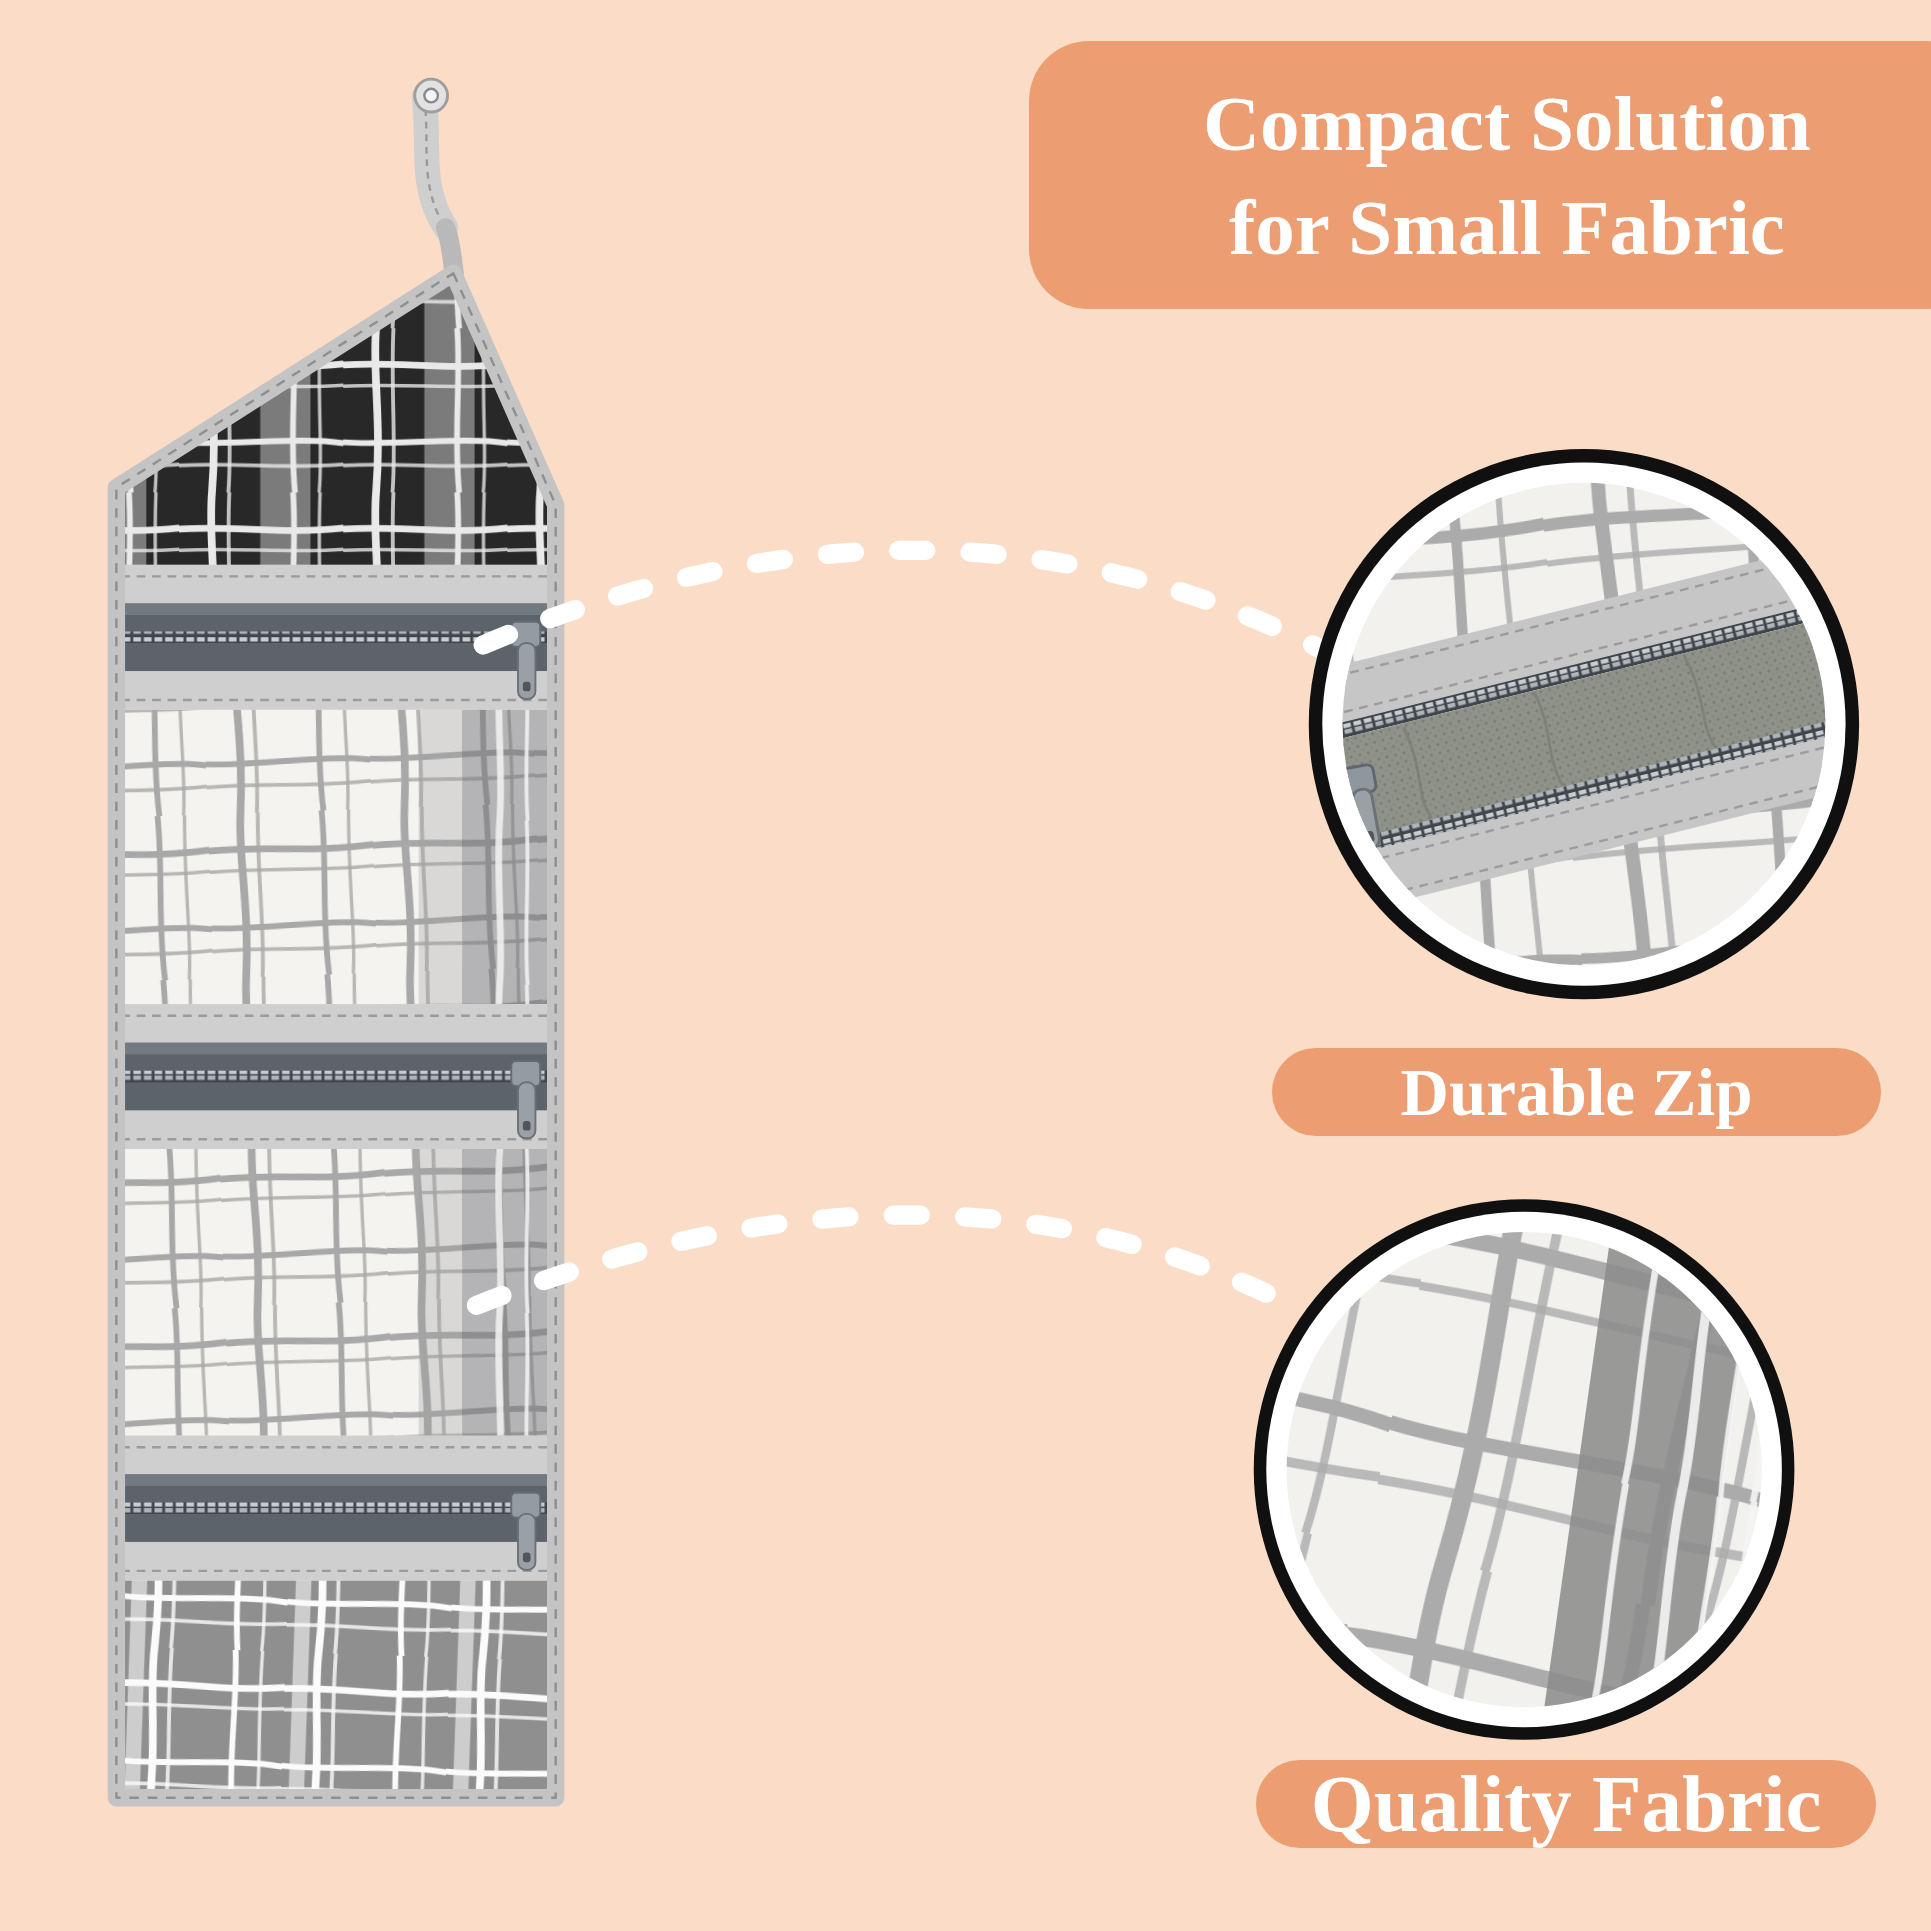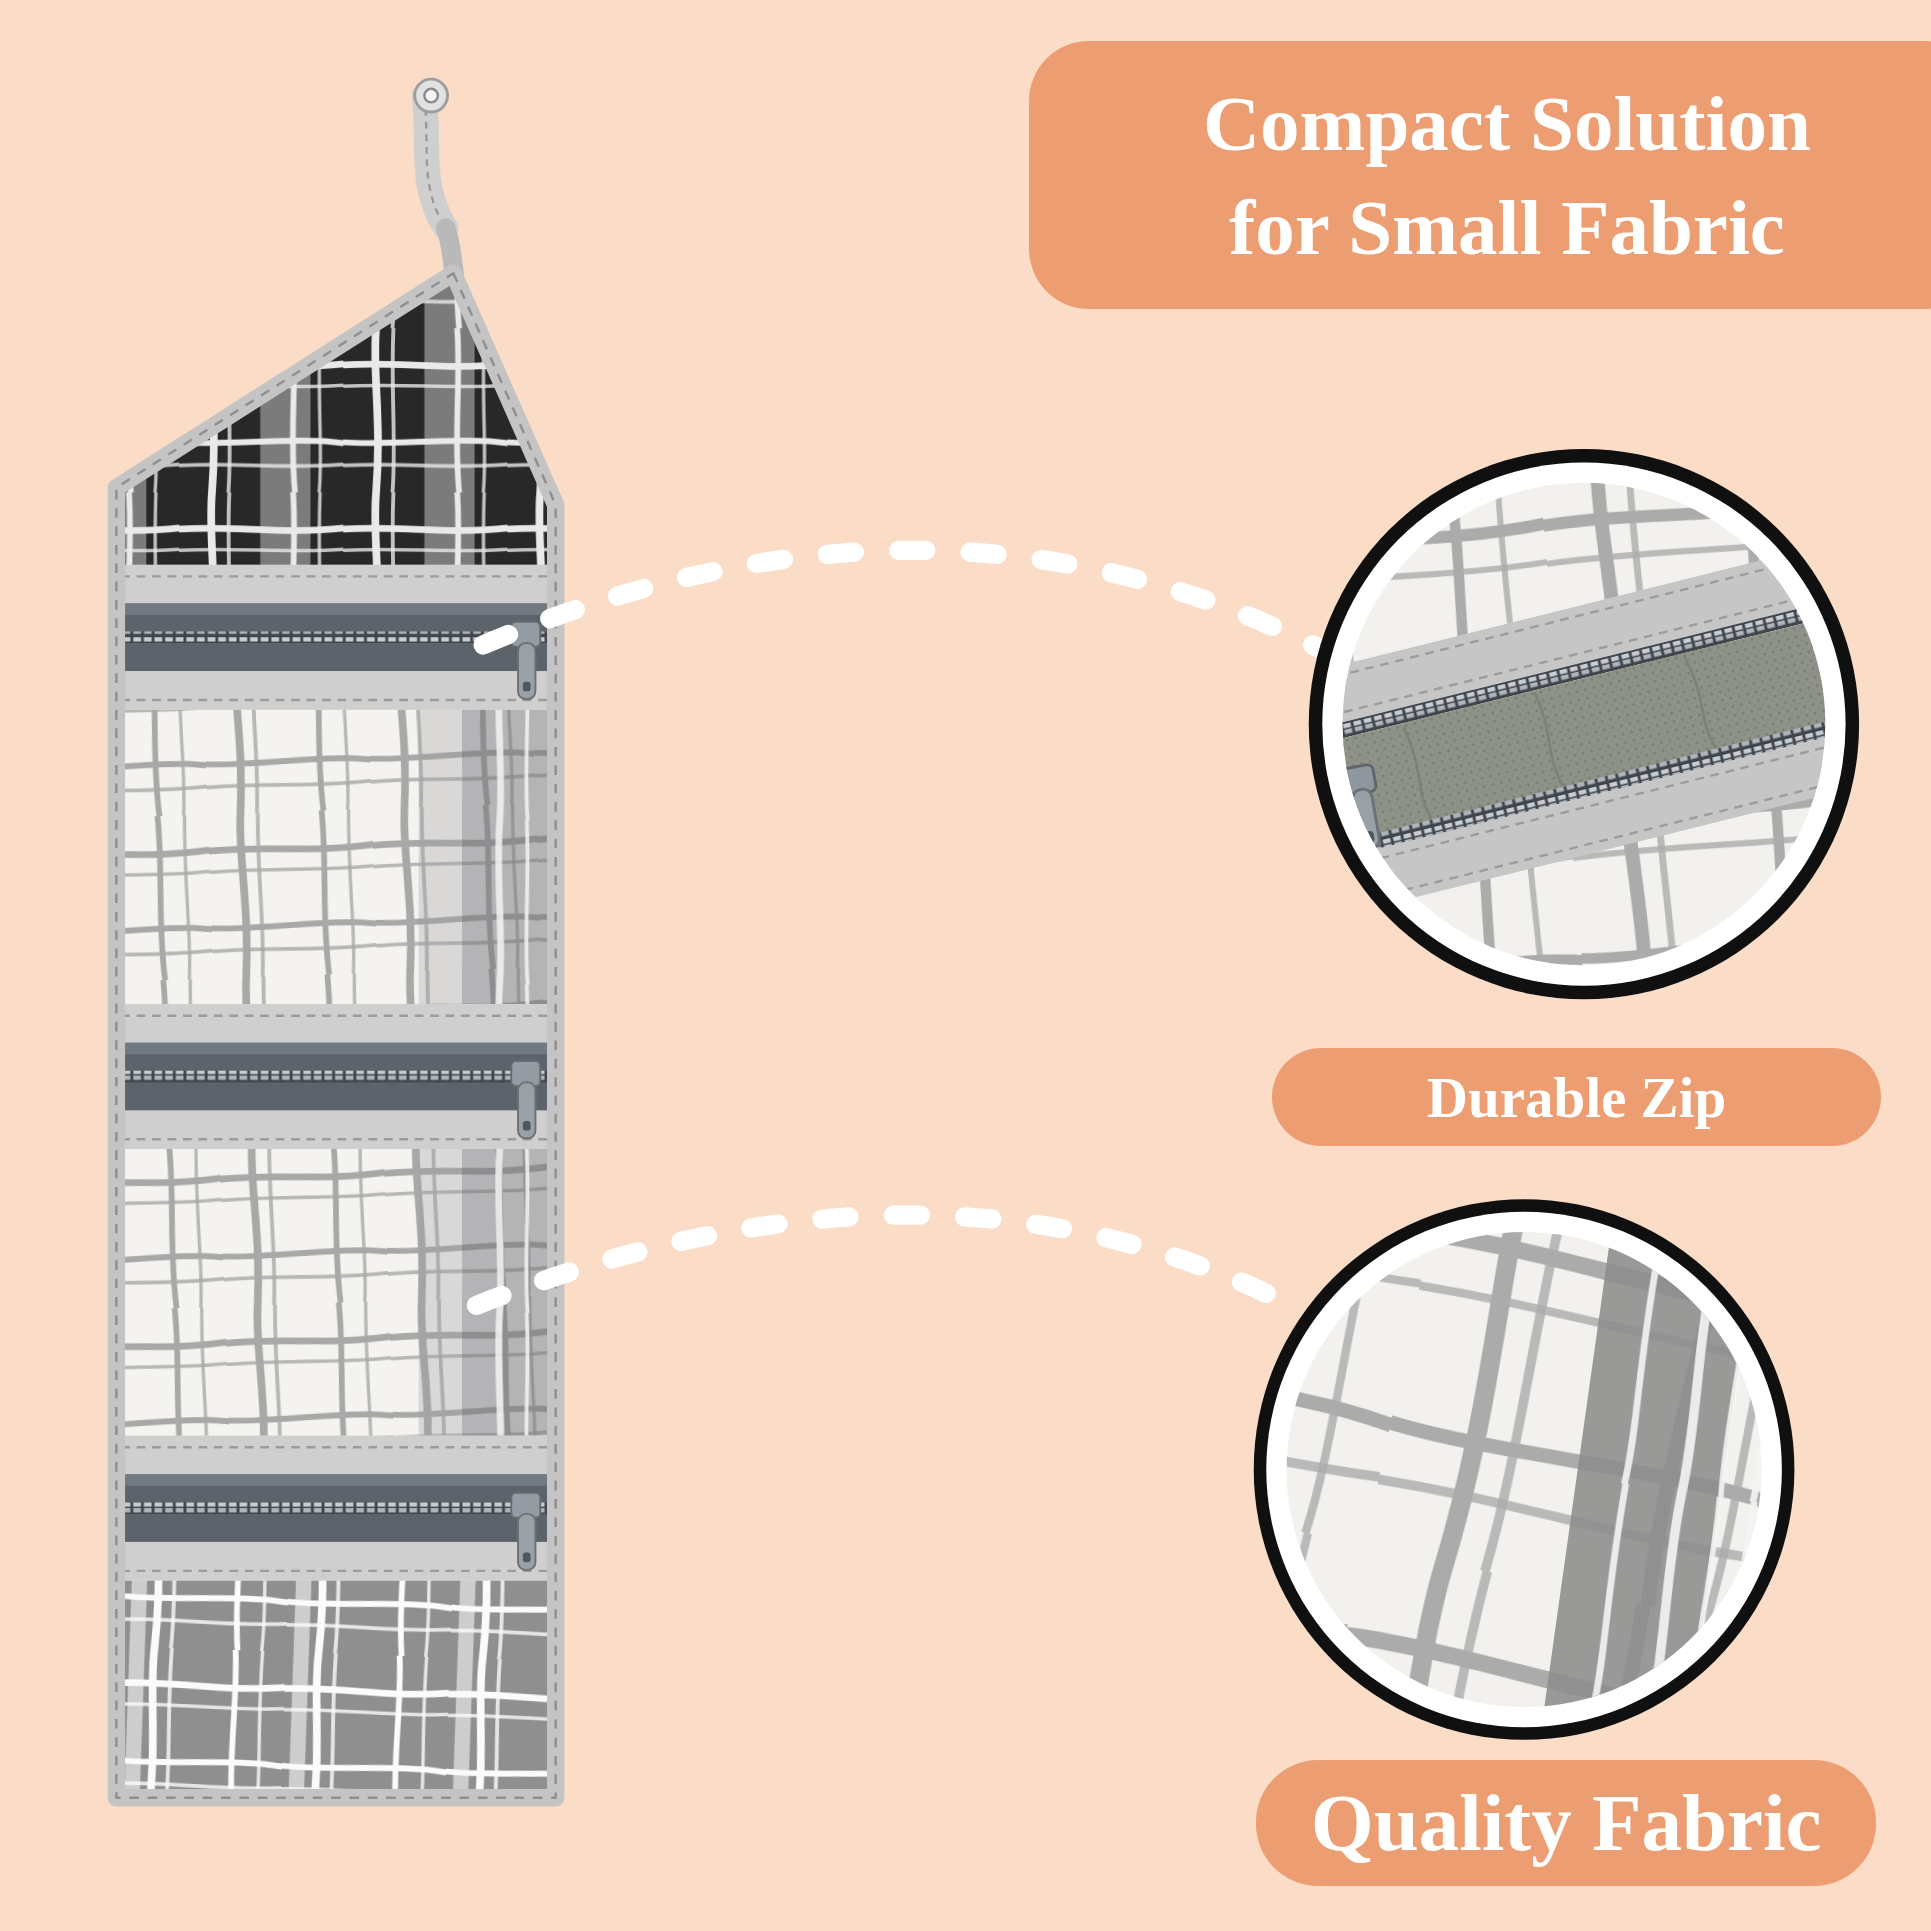--- a/index.html
+++ b/index.html
@@ -2,22 +2,22 @@
 <html><head>
 <meta charset="utf-8">
 <style>
   html,body{margin:0;padding:0;}
   body{width:1931px;height:1931px;font-family:"Liberation Serif",serif;}
   .canvas{position:relative;width:1931px;height:1931px;overflow:hidden;margin-left:15px;}
   .scene{position:absolute;left:0;top:0;width:1931px;height:1931px;}
   .callout{position:absolute;display:flex;flex-direction:column;align-items:center;justify-content:center;
            color:#fff;font-weight:bold;text-align:center;z-index:5;}
   .headline-box{left:1014px;top:41px;width:956px;height:268px;border-radius:60px;font-size:79px;gap:25px;line-height:1;}
-  .pill-zip{left:1257px;top:1048px;width:609px;height:98px;border-radius:64px;font-size:57px;line-height:1;}
-  .pill-fabric{left:1241px;top:1760px;width:620px;height:126px;border-radius:62px;font-size:81px;line-height:1;}
+  .pill-zip{left:1257px;top:1048px;width:609px;height:88px;border-radius:64px;font-size:67px;line-height:1;}
+  .pill-fabric{left:1241px;top:1760px;width:620px;height:88px;border-radius:62px;font-size:81px;line-height:1;}
 </style>
 </head>
 <body style="background: rgb(251, 220, 198);">
 
 <div class="canvas" style="background: rgb(251, 220, 198);">
 
   <svg class="scene" viewBox="0 0 2000 2000">
     <defs>
       <g id="plaidLines" stroke="currentColor" fill="none" stroke-linecap="round">
         <path d="M34,0 C30,45 40,95 34,170" stroke-width="8"></path>

